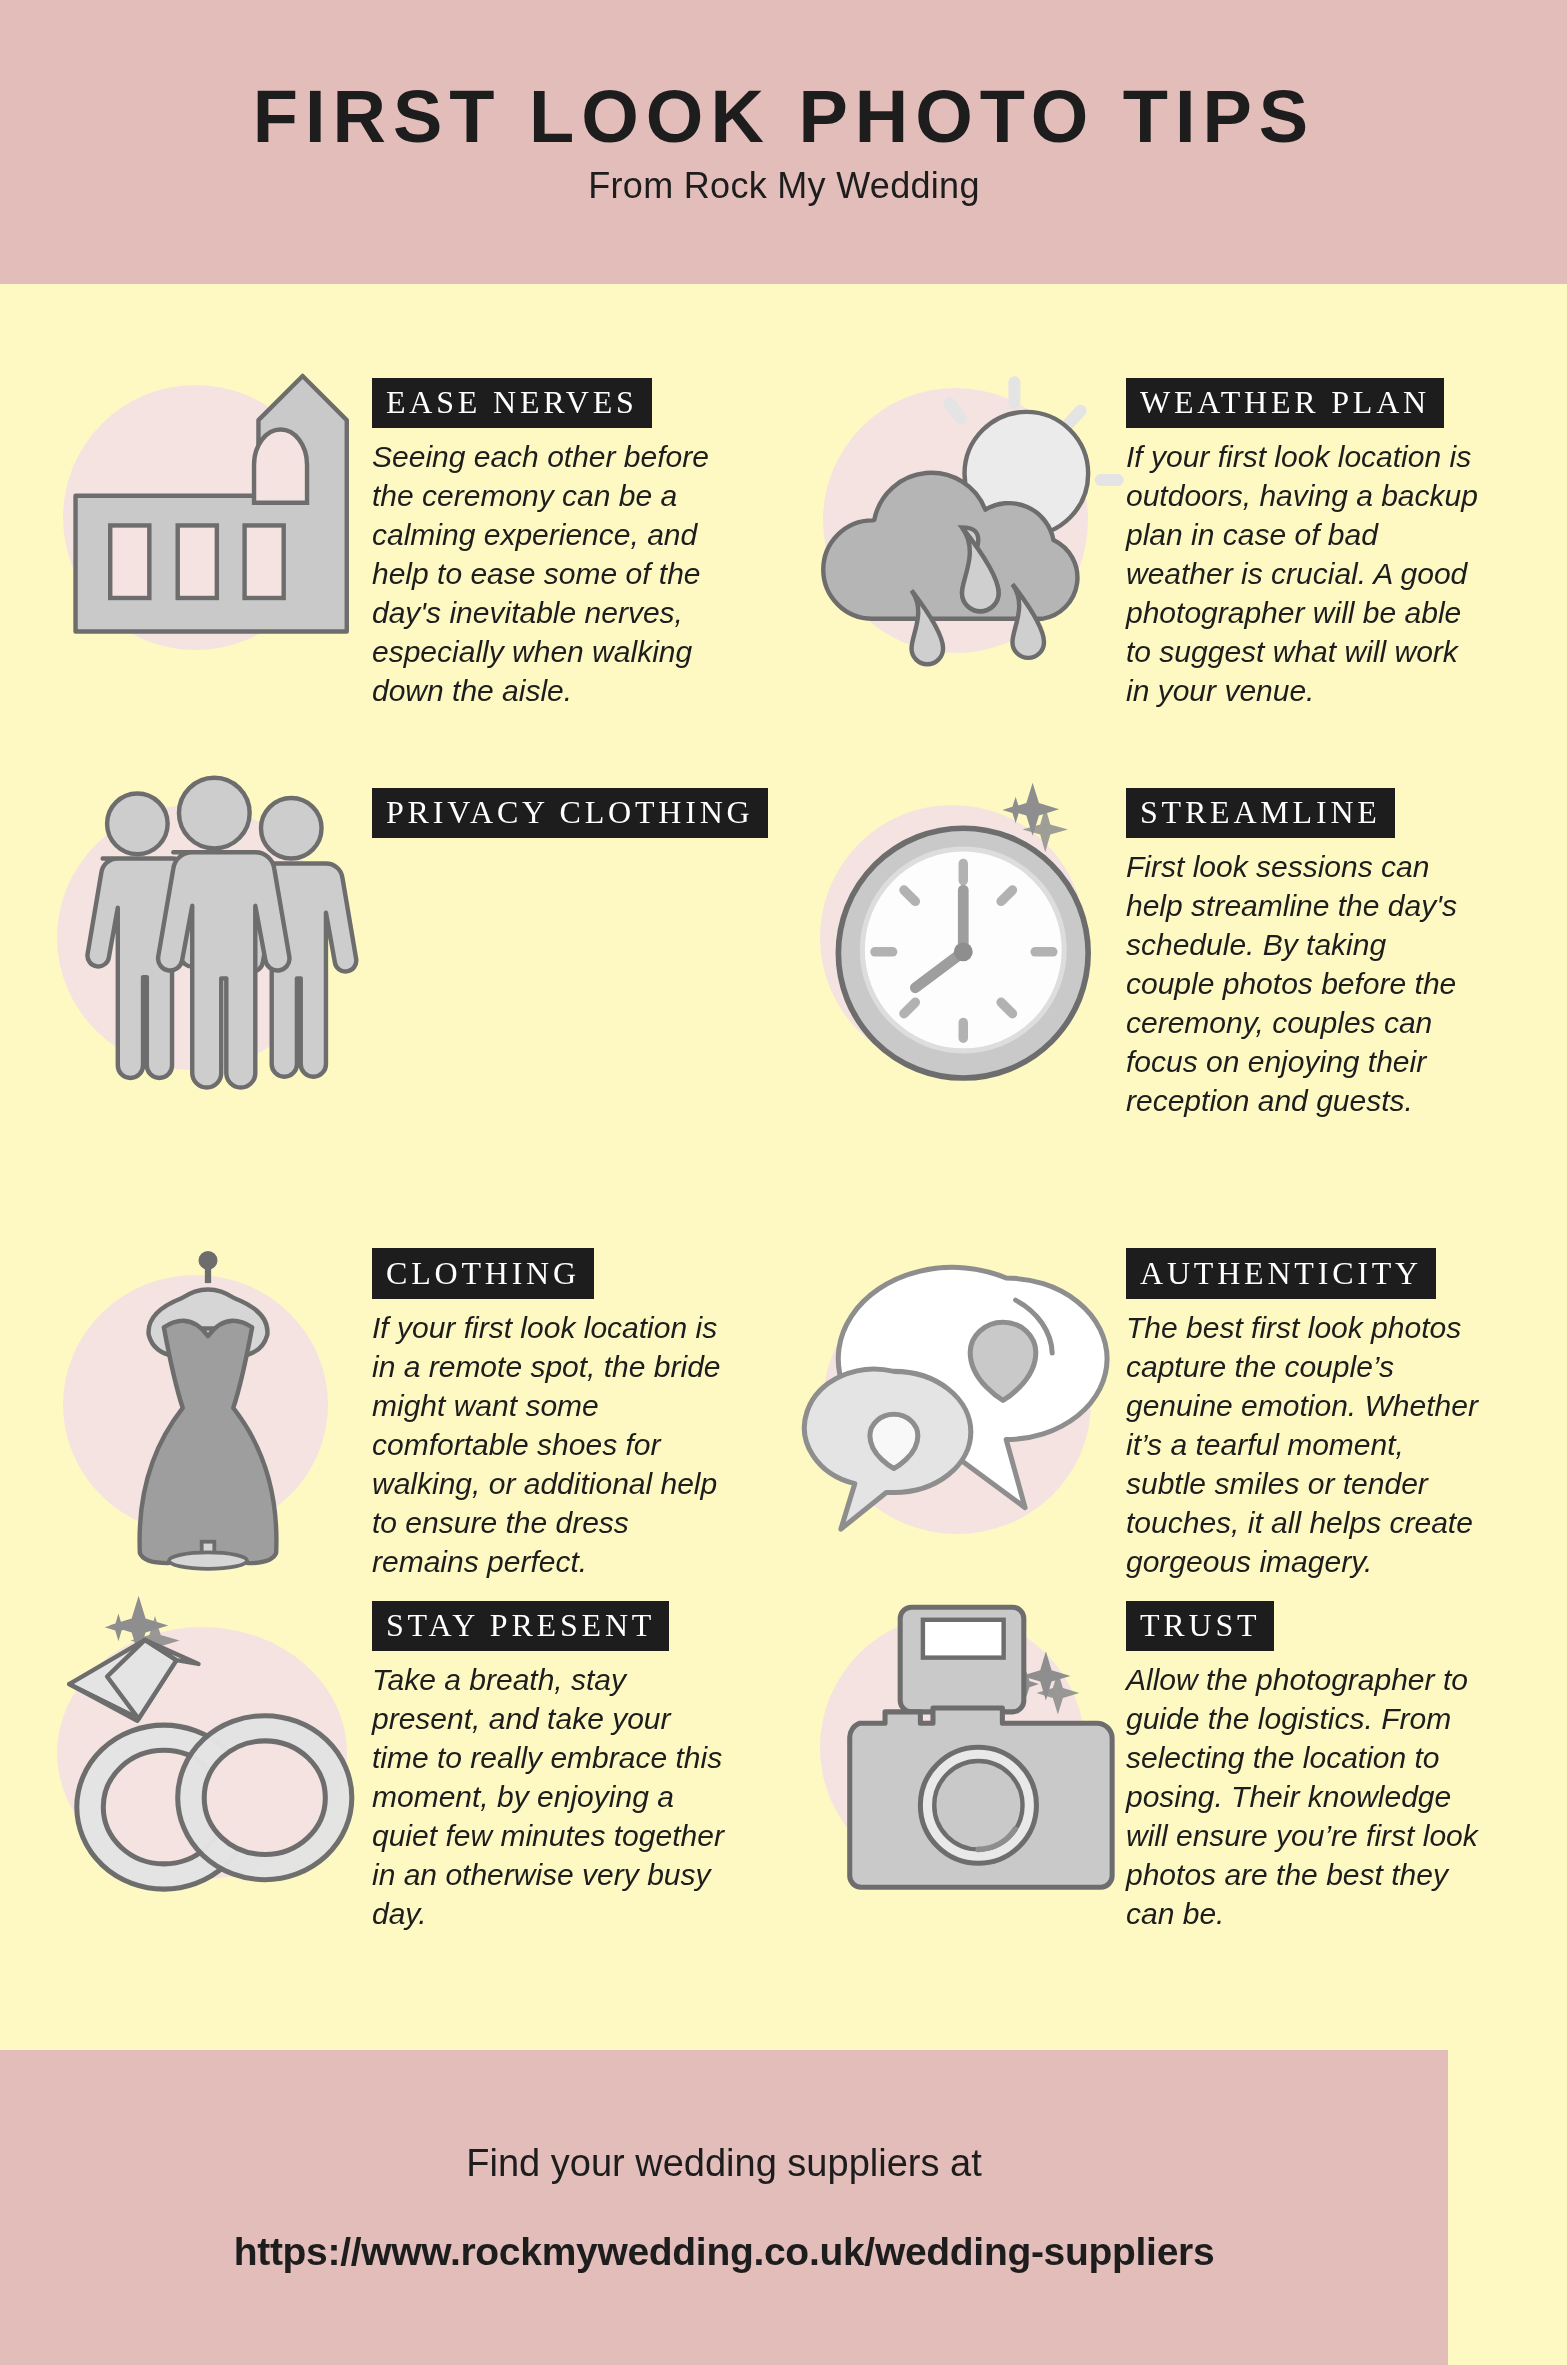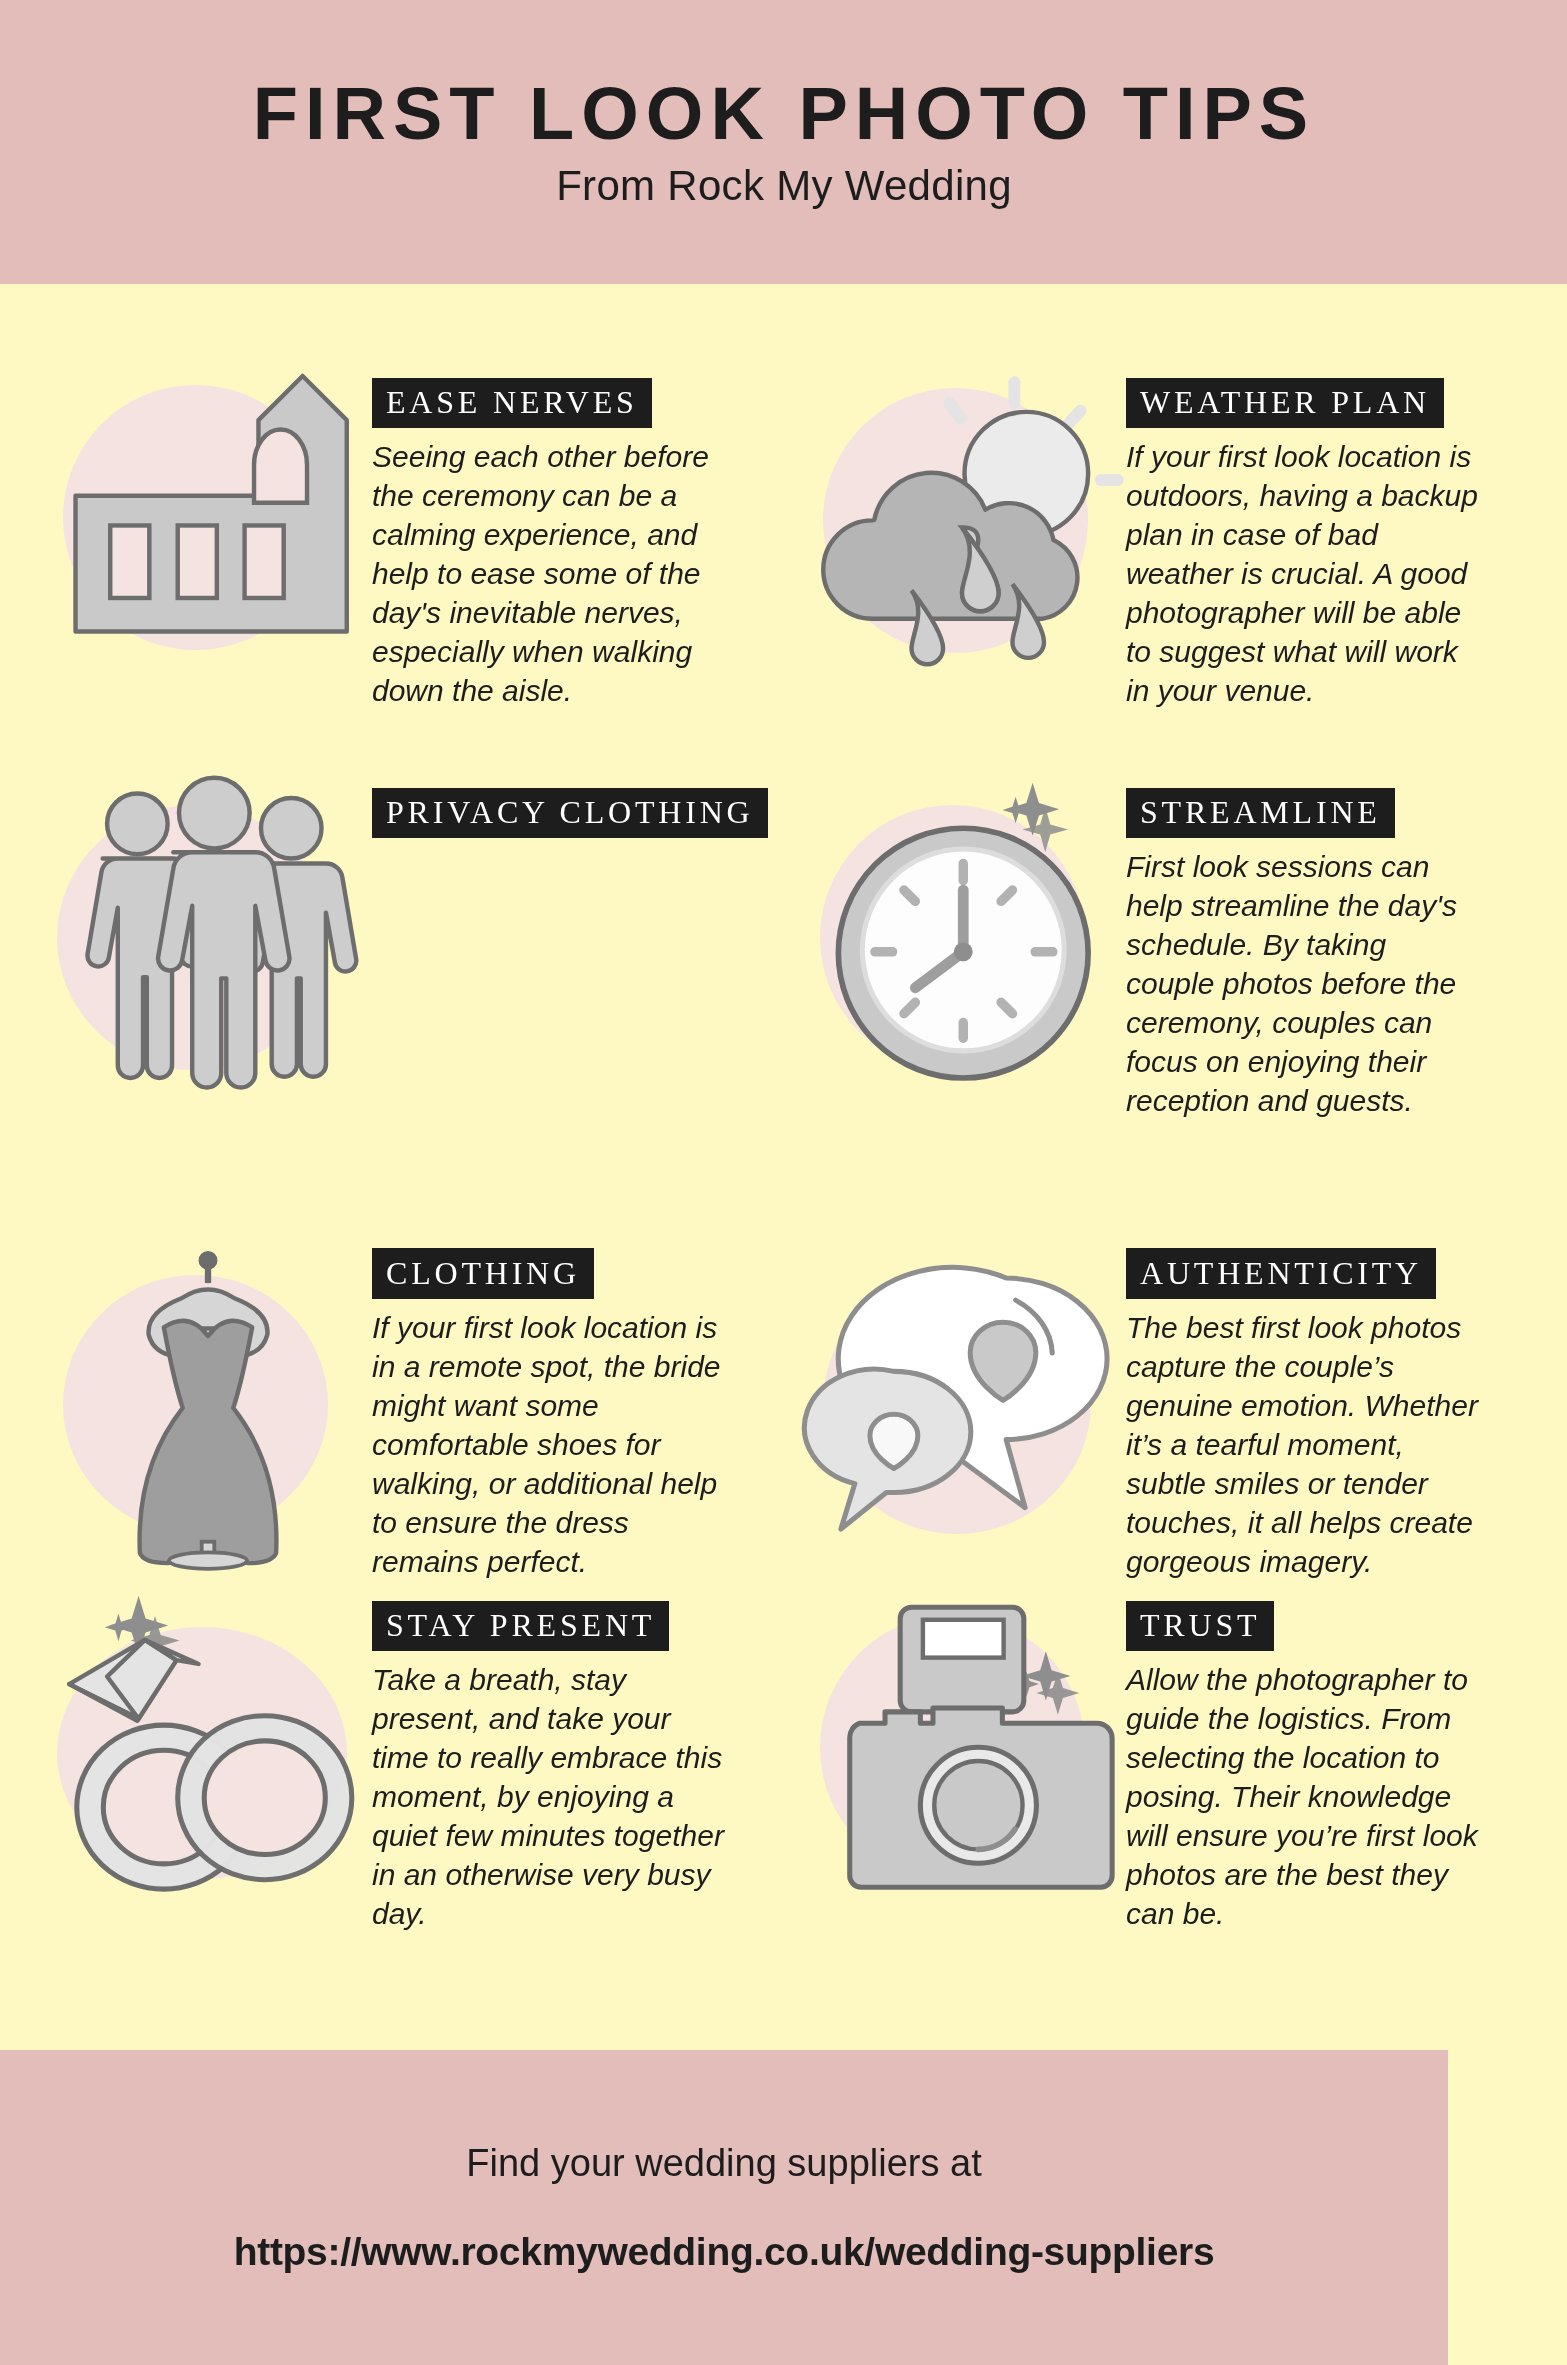--- a/index.html
+++ b/index.html
@@ -16,21 +16,21 @@
     position:absolute;left:0;top:0;width:1568px;height:284px;
     background:#e2bdb9;
     display:flex;flex-direction:column;align-items:center;justify-content:center;
   }
   .header-title{
     font-size:74px;font-weight:bold;letter-spacing:7px;color:#1d1d1d;
     line-height:1.0;margin:0 0 14px 0;white-space:nowrap;
     font-family:"Liberation Sans", sans-serif;
   }
   .header-sub{
-    font-size:42px;font-weight:400;color:#1d1d1d;letter-spacing:0.3px;
+    font-size:36px;font-weight:400;color:#1d1d1d;letter-spacing:0.3px;
     line-height:1.0;margin:0;white-space:nowrap;
   }
 
   
   .grid{
     position:absolute;left:0;top:284px;width:1568px;height:1766px;
   }
   .tip{
     position:absolute;
     width:744px;height:404px;

